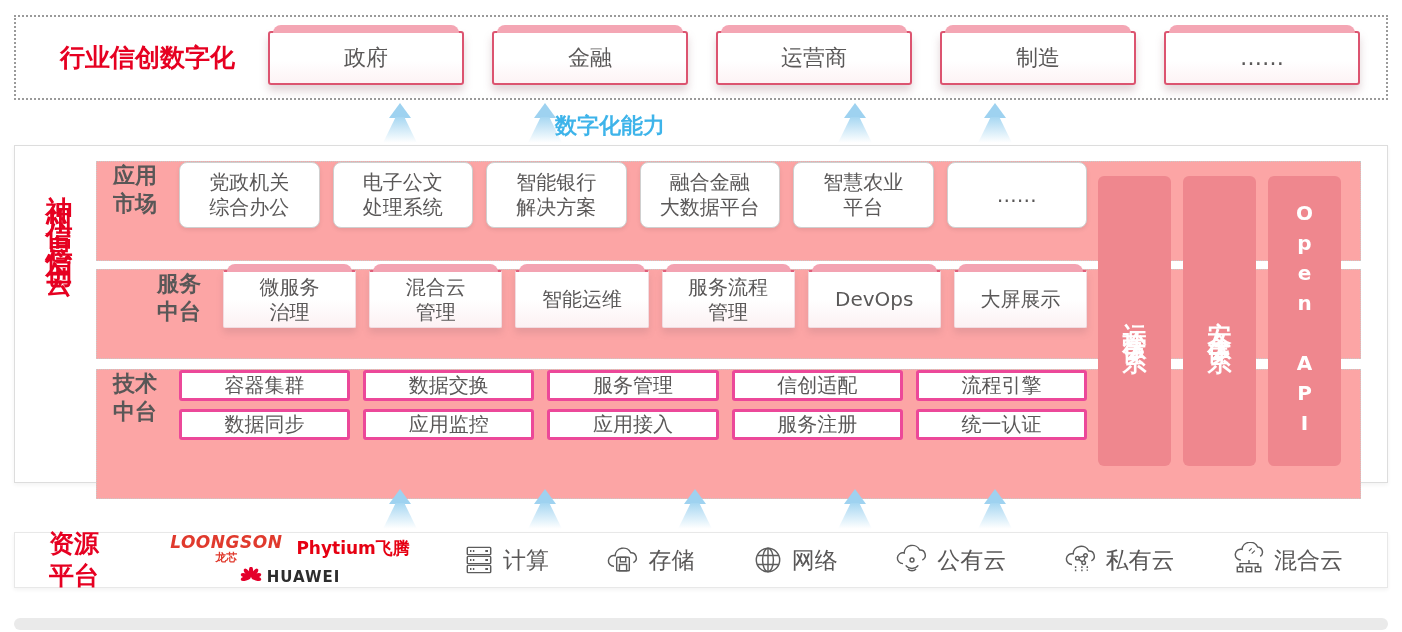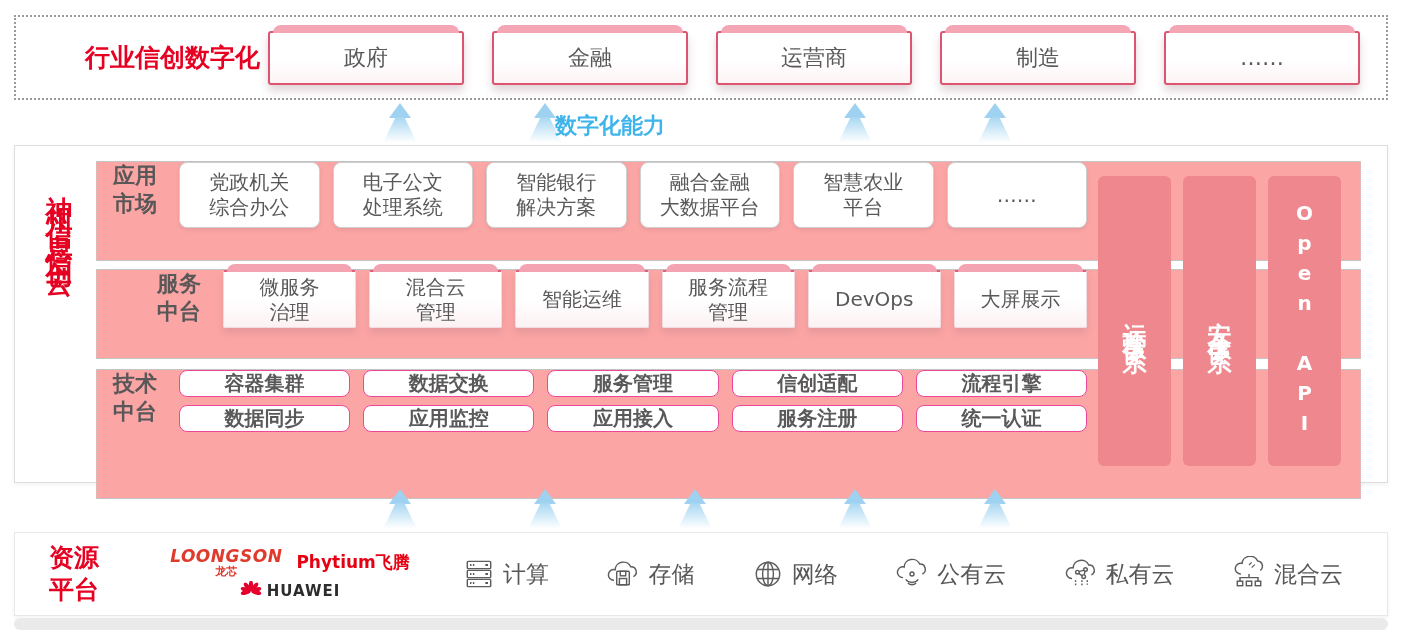--- a/index.html
+++ b/index.html
@@ -3,21 +3,21 @@
 <meta charset="utf-8">
 <style>
   * { margin:0; padding:0; box-sizing:border-box; }
   html,body { background:#fff; }
   body { font-family:"DejaVu Sans","Liberation Sans",sans-serif; color:#595757; }
   .page { position:relative; width:1402px; height:632px; background:#fff; overflow:hidden; }
 
   
   .banner { position:absolute; left:14px; top:15px; width:1374px; height:85px;
             border:2px dotted #9a9a9a; background:#fff; display:flex; align-items:center; }
-  .banner-title { margin-left:69px; font-size:25px; font-weight:bold; color:#e60021; white-space:nowrap; }
+  .banner-title { margin-left:44px; font-size:25px; font-weight:bold; color:#e60021; white-space:nowrap; }
   .banner-boxes { margin-left:auto; margin-right:26px; display:flex; gap:28px; }
   .capbox { position:relative; border-radius:3px; background:linear-gradient(180deg,#ffffff 55%,#fdf3f5);
             display:flex; align-items:center; justify-content:center; }
   .capbox::before { content:""; position:absolute; top:-8px; left:3px; right:3px; height:8px;
             background:#f4a6b4; border-radius:8px 8px 0 0; }
   .banner-box { width:196px; height:54px; border:2px solid #dc5470; font-size:22px; color:#5a5858;
             box-shadow:0 6px 9px rgba(150,105,115,.28); }
 
   
   .arrow-row { position:absolute; left:0; width:1220px; }
@@ -52,31 +52,31 @@
   .box { flex:1; display:flex; align-items:center; justify-content:center; text-align:center;
           white-space:pre-line; line-height:1.25; font-size:20px; color:#5a5858; background:#fff; }
   .app-box { height:66px; border:1px solid #cfcfcf; border-radius:8px;
           box-shadow:0 2px 4px rgba(0,0,0,.08); }
   .svc-box { height:58px; position:relative; border:1px solid #f1dce1; border-top:2px solid #df5f7a;
           border-radius:2px; background:linear-gradient(180deg,#fff 50%,#fcf1f3);
           box-shadow:0 5px 7px rgba(130,95,105,.18); }
   .svc-box::before { content:""; position:absolute; top:-8px; left:3px; right:3px; height:8px;
           background:#f3a3b2; border-radius:8px 8px 0 0; }
   .tech-col { flex:1; display:flex; flex-direction:column; gap:8px; }
-  .tech-box { height:40px; border:1px solid #ec4899; border-radius:8px;font-weight:bold; }
+  .tech-box { height:40px; border:3px solid #ec4899; border-radius:3px; }
   .side-bar { position:absolute; top:30px; width:73px; height:290px; border-radius:6px;
           background:#ef878e; color:#fff; font-weight:bold;
           writing-mode:vertical-lr; text-orientation:upright;
           display:flex; align-items:center; justify-content:center; }
   .side-bar.cjk { font-size:24px; letter-spacing:9px; }
   .side-bar.latin { font-size:20px; letter-spacing:6px; }
   .side-bar.b1 { left:1083px; } .side-bar.b2 { left:1168px; } .side-bar.b3 { left:1253px; }
 
   
-  .resources { position:absolute; left:14px; top:532px; width:1374px; height:84px;
+  .resources { position:absolute; left:14px; top:532px; width:1374px; height:56px;
           background:#fff; border:1px solid #e8e8e8; box-shadow:0 2px 4px rgba(0,0,0,.05);
           display:flex; align-items:center; }
   .res-label { margin-left:34px; font-size:25px; font-weight:bold; color:#e60021;
           white-space:pre-line; line-height:1.3; flex:none; }
   .vendors { margin-left:66px; width:250px; flex:none; display:flex; flex-direction:column;
           align-items:center; gap:4px; }
   .vendor-row { display:flex; align-items:flex-start; gap:14px; }
   .loongson { display:flex; flex-direction:column; align-items:center; line-height:1; }
   .loongson .en { font-size:17px; font-weight:800; font-style:italic; color:#e03a2d; letter-spacing:.5px; }
   .loongson .cn { font-size:11px; font-weight:bold; color:#e03a2d; margin-top:1px; }

